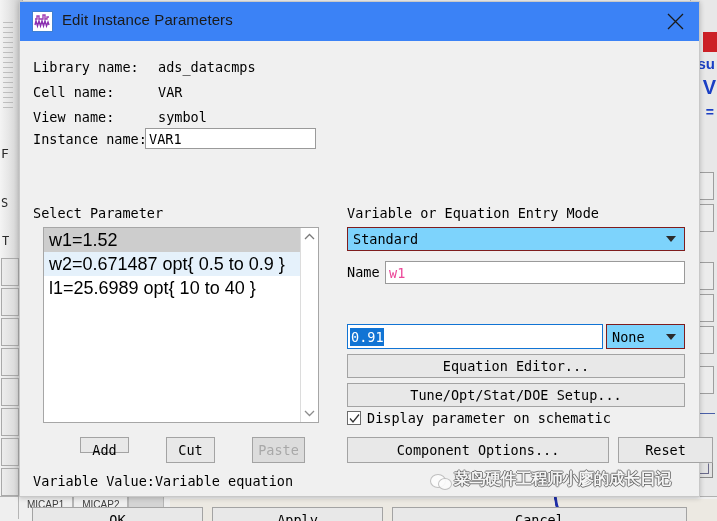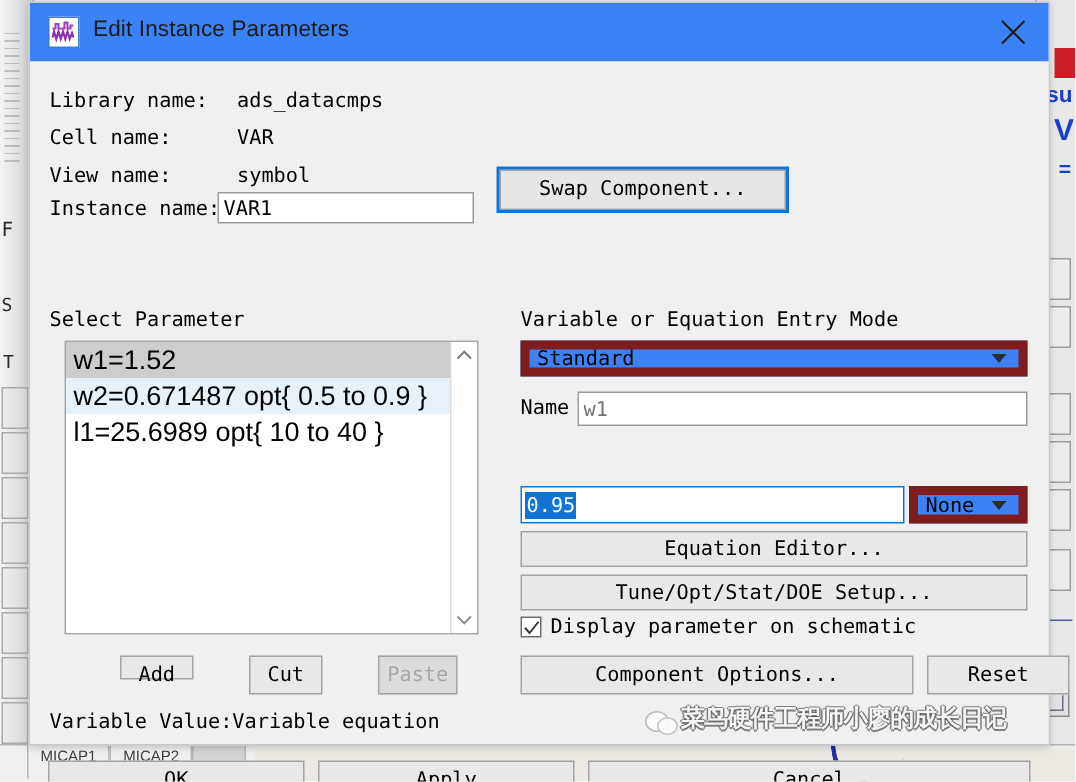--- a/index.html
+++ b/index.html
@@ -318,22 +318,22 @@
     cursor: pointer;
   }
   .scroll-arrow.up { top: 0; }
   .scroll-arrow.down { bottom: 0; }
   .scroll-arrow svg { position: absolute; left: 3px; top: 5px; }
 
   
   .combo {
     position: absolute;
     box-sizing: border-box;
-    background: #3b82f6;
-    border: 6px solid #7f1d1d;
+    background: #7dd3fc;
+    border: 1px solid #7f1d1d;
     font-family: "DejaVu Sans Mono","Liberation Mono",monospace;
     font-size: 13.5px;
     color: #000;
     cursor: pointer;
   }
   .combo .combo-label {
     position: absolute;
     left: 5px; top: 50%;
     transform: translateY(-50%);
     white-space: nowrap;
@@ -361,21 +361,21 @@
     position: absolute;
     left: 365px; top: 220px;
     width: 300px; height: 23px;
     box-sizing: border-box;
     border: 1px solid #9a9a9a;
     background: #ffffff;
     font-family: "DejaVu Sans Mono","Liberation Mono",monospace;
     font-size: 13.5px;
     padding: 0 3px;
     outline: none;
-    color: #737373;
+    color: #ec4899;
   }
 
   
   #varvalue-input {
     position: absolute;
     left: 327px; top: 283px;
     width: 256px; height: 25px;
     box-sizing: border-box;
     border: 1px solid #1174d4;
     background: #ffffff;
@@ -555,21 +555,20 @@
       <span class="info-label">Cell name:</span><span class="info-val">VAR</span>
     </div>
     <div class="info-row" id="row-view">
       <span class="info-label">View name:</span><span class="info-val">symbol</span>
     </div>
     <div class="info-row" id="row-inst">
       <span class="info-label">Instance name:</span>
     </div>
     <input id="instance-input" type="text" value="VAR1" style="">
 
-    <div id="swap-button">Swap Component...</div>
 
     <div class="section-head" id="head-select-param">Select Parameter</div>
     <div class="section-head" id="head-entry-mode">Variable or Equation Entry Mode</div>
     <div class="section-head" id="head-name-lbl">Name</div>
 
     <div id="param-list">
       <div id="param-items">
         <div class="param-item sel-gray">w1=1.52</div>
         <div class="param-item sel-blue">w2=0.671487 opt{ 0.5 to 0.9 }</div>
         <div class="param-item">l1=25.6989 opt{ 10 to 40 }</div>
@@ -589,21 +588,21 @@
     </div>
 
     <div class="combo" id="entry-mode-combo">
       <span class="combo-label">Standard</span>
       <span class="combo-arrow"></span>
     </div>
 
     <input id="name-input" type="text" value="w1" style="">
 
     <div id="varvalue-input">
-      <span id="varvalue-sel">0.95</span>
+      <span id="varvalue-sel">0.91</span>
     </div>
 
     <div class="combo" id="none-combo">
       <span class="combo-label">None</span>
       <span class="combo-arrow"></span>
     </div>
 
     <div class="btn" id="equation-editor-btn">Equation Editor...</div>
     <div class="btn" id="tune-setup-btn">Tune/Opt/Stat/DOE Setup...</div>
 

